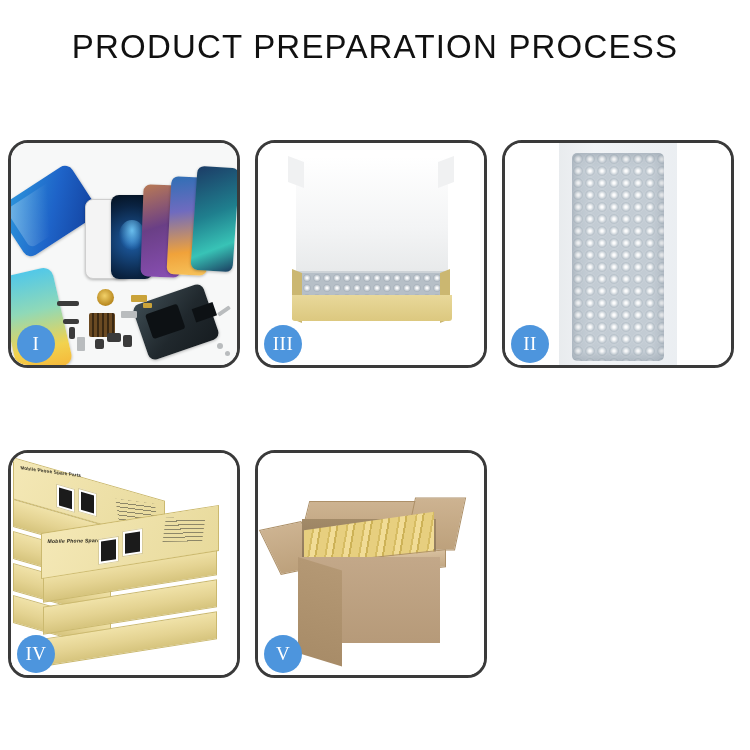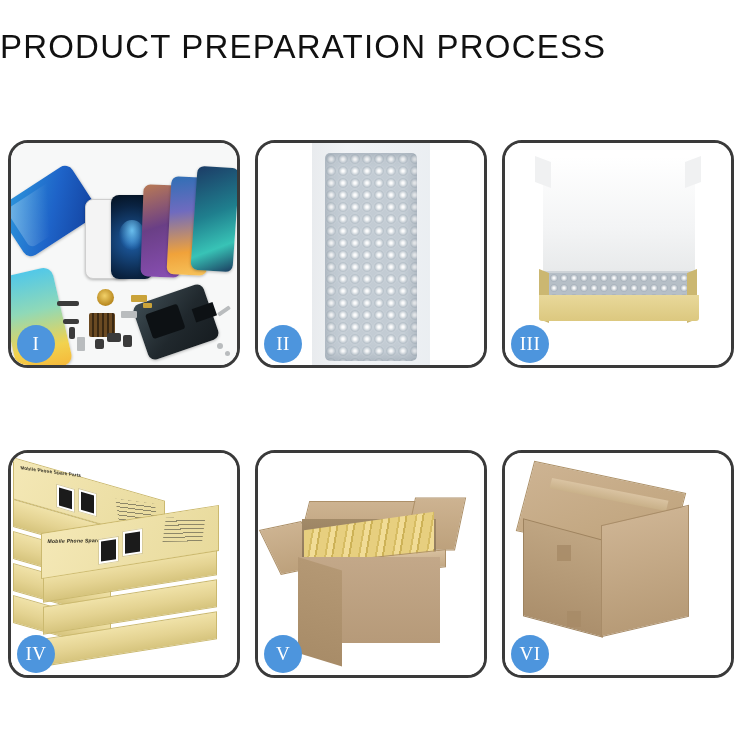--- a/index.html
+++ b/index.html
@@ -19,21 +19,21 @@
     height: 750px;
     position: relative;
     background: #ffffff;
   }
 
   
   .header {
     position: absolute;
     left: 0; top: 28px;
     width: 750px;
-    text-align: left;
+    text-align: center;
   }
   .main-title {
     font-size: 33px;
     letter-spacing: 1.2px;
     font-weight: 400;
     color: #111111;
     margin: 0;
     font-family: "Liberation Sans", sans-serif;
     white-space: nowrap;
   }
@@ -360,39 +360,39 @@
         <div class="part" style="left:112px; top:192px; width:9px; height:12px;"></div>
         <div class="part silver" style="left:110px; top:168px; width:16px; height:7px;"></div>
         <div class="part silver" style="left:206px; top:166px; width:14px; height:4px; transform:rotate(-35deg);"></div>
         <div class="part silver" style="left:206px; top:200px; width:6px; height:6px; border-radius:50%;"></div>
         <div class="part silver" style="left:214px; top:208px; width:5px; height:5px; border-radius:50%;"></div>
       </div>
       <div class="badge">I</div>
     </div>
 
     <div class="panel">
-      <div class="panel-inner p2">
-        <div class="wrapsheet"></div>
-        <div class="bubbles"></div>
-      </div>
-      <div class="badge">II</div>
-    </div>
-
-    <div class="panel">
       <div class="panel-inner p3">
         <div class="lid"></div>
         <div class="lid-flap-l"></div>
         <div class="lid-flap-r"></div>
         <div class="tray-top"></div>
         <div class="tray-bubbles"></div>
         <div class="tray-side-l"></div>
         <div class="tray-side-r"></div>
         <div class="tray-front"></div>
       </div>
       <div class="badge">III</div>
+    </div>
+
+    <div class="panel">
+      <div class="panel-inner p2">
+        <div class="wrapsheet"></div>
+        <div class="bubbles"></div>
+      </div>
+      <div class="badge">II</div>
     </div>
 
     <div class="panel">
       <div class="panel-inner p4">
         <div class="stack">
 
           <div class="sbox" style="left:2px; top:60px; width:96px; height:26px; transform:skewY(16deg);"></div>
           <div class="sbox" style="left:2px; top:92px; width:96px; height:26px; transform:skewY(16deg);"></div>
           <div class="sbox" style="left:2px; top:124px; width:96px; height:26px; transform:skewY(16deg);"></div>
           <div class="sbox" style="left:2px; top:156px; width:96px; height:26px; transform:skewY(16deg);"></div>
@@ -437,26 +437,15 @@
         <div class="flap flap-right"></div>
         <div class="c-inner"></div>
         <div class="c-fill"></div>
         <div class="flap flap-front"></div>
         <div class="c-body"></div>
         <div class="c-body-side"></div>
       </div>
       <div class="badge">V</div>
     </div>
 
-    <div class="panel">
-      <div class="panel-inner p6">
-        <div class="sc-top"></div>
-        <div class="sc-tape"></div>
-        <div class="sc-left"></div>
-        <div class="sc-right"></div>
-        <div class="sc-notch" style="left:52px; top:92px;"></div>
-        <div class="sc-notch" style="left:62px; top:158px;"></div>
-      </div>
-      <div class="badge">VI</div>
-    </div>
 
   </div>
 </div>
 
 </body></html>

